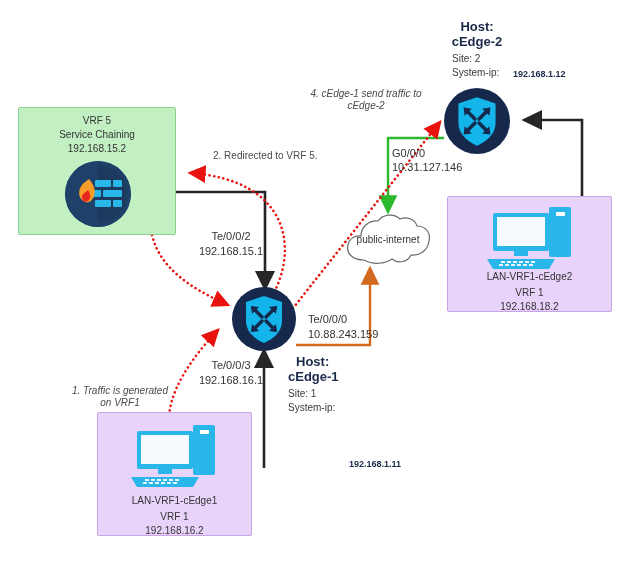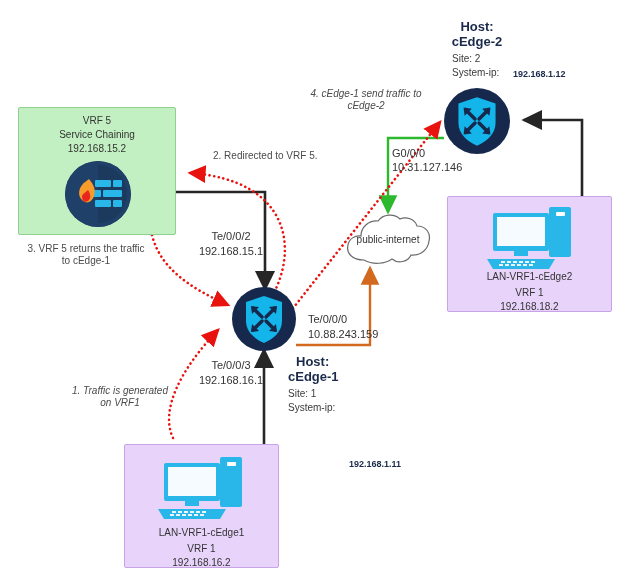--- a/index.html
+++ b/index.html
@@ -85,21 +85,21 @@
         <rect x="38" y="29" width="19" height="7" rx="1" fill="#29b6e8"></rect>
         <rect x="30" y="39" width="16" height="7" rx="1" fill="#29b6e8"></rect>
         <rect x="48" y="39" width="9" height="7" rx="1" fill="#29b6e8"></rect>
         <path d="M24,18 C29,24 31,29 29,35 C27,41 22,43 18,40 C13,36 13,29 17,24
                  C19,21 22,20 24,18 z" fill="#f79b2a"></path>
         <path d="M23,29 C26,33 26,38 23,40 C20,42 17,40 17,36 C17,33 20,32 23,29 z" fill="#e8251f"></path>
       </svg>
     </div>
   </div>
 
-  <div class="gbox pink" style="left:97px;top:444px;width:155px;height:124px;margin-left:27px;">
+  <div class="gbox pink" style="left:97px;top:412px;width:155px;height:124px;">
     <div class="icon" style="left:31px;top:8px;">
       <svg width="92" height="72" viewBox="0 0 92 72">
         <rect x="64" y="4" width="22" height="50" rx="2" fill="#29b6e8"></rect>
         <rect x="71" y="9" width="9" height="4" rx="1" fill="#ffffff"></rect>
         <rect x="8" y="10" width="56" height="38" rx="2" fill="#29b6e8"></rect>
         <rect x="12" y="14" width="48" height="29" fill="#f5fbff"></rect>
         <rect x="29" y="48" width="14" height="5" fill="#29b6e8"></rect>
         <path d="M2,56 L70,56 L64,66 L8,66 z" fill="#29b6e8"></path>
         <g fill="#eaf6ff">
           <rect x="16" y="58" width="4" height="2"></rect>
@@ -217,18 +217,16 @@
 
   <div class="txt iflabel" style="left:308px;top:313px;">Te/0/0/0</div>
   <div class="txt iflabel" style="left:308px;top:328px;">10.88.243.159</div>
 
   <div class="txt iflabel" style="left:392px;top:147px;">G0/0/0</div>
   <div class="txt iflabel" style="left:392px;top:161px;">10.31.127.146</div>
 
   <div class="txt steplabel ctr" style="left:62px;top:385px;width:116px;font-style:italic;">1. Traffic is generated
 on VRF1</div>
   <div class="txt steplabel" style="left:185px;top:150px;margin-left:28px;">2. Redirected to VRF 5.</div>
-  <div class="txt steplabel ctr" style="left:6px;top:243px;width:160px;">3. VRF 5 returns the traffic
-to cEdge-1</div>
   <div class="txt steplabel ctr" style="left:300px;top:88px;width:132px;font-style:italic;">4. cEdge-1 send traffic to
 cEdge-2</div>
 
 </div>
 
 </body></html>

